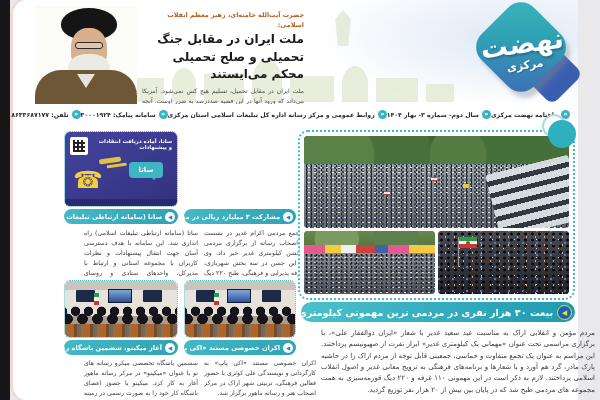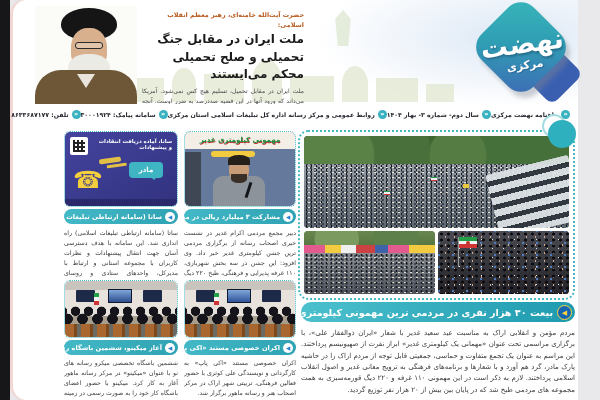--- a/index.html
+++ b/index.html
@@ -61,21 +61,21 @@
   .ib-item{display:flex;align-items:center;gap:3px;color:#26262e;font-size:6.2px;font-weight:bold;white-space:nowrap;}
   .ib-ic{width:9px;height:9px;border-radius:50%;background:#38b2c0;color:#fff;font-size:6.5px;line-height:9px;
     text-align:center;flex:0 0 9px;}
 
   
   .frame{border:1.6px dotted #49b9c6;border-radius:6px;overflow:hidden;background:#fff;}
   .caption{display:flex;direction:rtl;align-items:center;gap:3px;background:linear-gradient(to left,#2fa3b3,#43b8c6);
     border-radius:8px;color:#fff;font-size:6.6px;font-weight:bold;padding:0 3px;height:15px;white-space:nowrap;overflow:hidden;}
   .cap-ic{width:10px;height:10px;border-radius:50%;background:#fff;color:#2a7fd4;font-size:5.5px;line-height:10px;
     text-align:center;flex:0 0 10px;}
-  .body-txt{direction:rtl;text-align:justify;color:#3a3a3a;font-size:6.2px;line-height:1.62;overflow:hidden;}
+  .body-txt{direction:rtl;text-align:justify;color:#3a3a3a;font-size:6.2px;line-height:1.62;overflow:hidden;margin-left:20px;}
 
   
   .ph-sata{position:relative;width:100%;height:100%;background:linear-gradient(150deg,#44449f,#32327f);}
   .sata-qr{position:absolute;left:5px;top:5px;width:18px;height:18px;background:#fff;
     background-image:repeating-linear-gradient(0deg,#222 0 2px,transparent 2px 4px),
       repeating-linear-gradient(90deg,#222 0 2px,transparent 2px 4px);background-size:12px 12px;background-position:3px 3px;
     background-repeat:no-repeat;border-radius:2px;}
   .sata-title{position:absolute;right:5px;top:6px;width:78px;color:#fff;font-size:5.4px;font-weight:bold;
     direction:rtl;text-align:right;}
   .sata-phone{position:absolute;left:8px;bottom:14px;color:#f4cf3d;font-size:24px;line-height:1;}
@@ -251,42 +251,30 @@
       <span>تلفن: ۰۸۶۳۳۶۸۷۱۷۷</span>
     </div>
   </div>
 
   <div class="abs frame" style="left:64px;top:131px;width:114px;height:76px;">
     <div class="ph-sata">
       <div class="sata-qr"></div>
       <div class="sata-title">ساتا، آماده دریافت انتقادات و پیشنهادات</div>
       <div class="sata-cap"></div>
       <div class="sata-phone">☎</div>
-      <div class="sata-bubble">مادر</div>
+      <div class="sata-bubble">ساتا</div>
       <div class="sata-strip"></div>
     </div>
   </div>
   <div class="abs caption" style="left:64px;top:209px;width:114px;">
     <span class="cap-ic">◀</span>
     <span>ساتا (سامانه ارتباطی تبلیغات اسلامی)</span>
   </div>
   <div class="abs body-txt" style="left:64px;top:228px;width:114px;height:50px;">ساتا (سامانه ارتباطی تبلیغات اسلامی) راه اندازی شد. این سامانه با هدف دسترسی آسان جهت انتقال پیشنهادات و نظرات کاربران با مجموعه استانی و ارتباط با مدیرکل، واحدهای ستادی و روسای شهرستان ادارات تبلیغات اسلامی استان مرکزی راه اندازی شد که به سهولت قابل دسترسی می باشد.</div>
 
-  <div class="abs frame" style="left:184px;top:131px;width:112px;height:76px;">
-    <div class="ph-man">
-      <div class="man-banner">مهمونی کیلومتری غدیر</div>
-      <div class="man-ribbon"></div>
-      <div class="man-side"></div>
-      <div class="man-body"></div>
-      <div class="man-head"></div>
-      <div class="man-hair"></div>
-      <div class="man-beard"></div>
-      <div class="man-mic"></div>
-    </div>
-  </div>
   <div class="abs caption" style="left:184px;top:209px;width:112px;">
     <span class="cap-ic">◀</span>
     <span>مشارکت ۳ میلیارد ریالی در مهمونی کیلومتری غدیر</span>
   </div>
   <div class="abs body-txt" style="left:184px;top:228px;width:112px;height:50px;">دبیر مجمع مردمی اکرام غدیر در نشست خبری اصحاب رسانه از برگزاری مردمی ترین جشن کیلومتری غدیر خبر داد. وی افزود: این جشن در سه بخش شهربازی، ۱۱۰ غرفه پذیرایی و فرهنگی، طبخ ۲۲۰ دیگ نذری برگزار می شود که در مجموع بیش از ۳۰ میلیارد ریال از طریق نذورات و مجموعه های مردمی تامین شده است.</div>
 
   <div class="abs collage">
     <div class="col-large ph-crowd">
       <div class="cr-trees"></div>
       <div class="cr-mass"></div>

